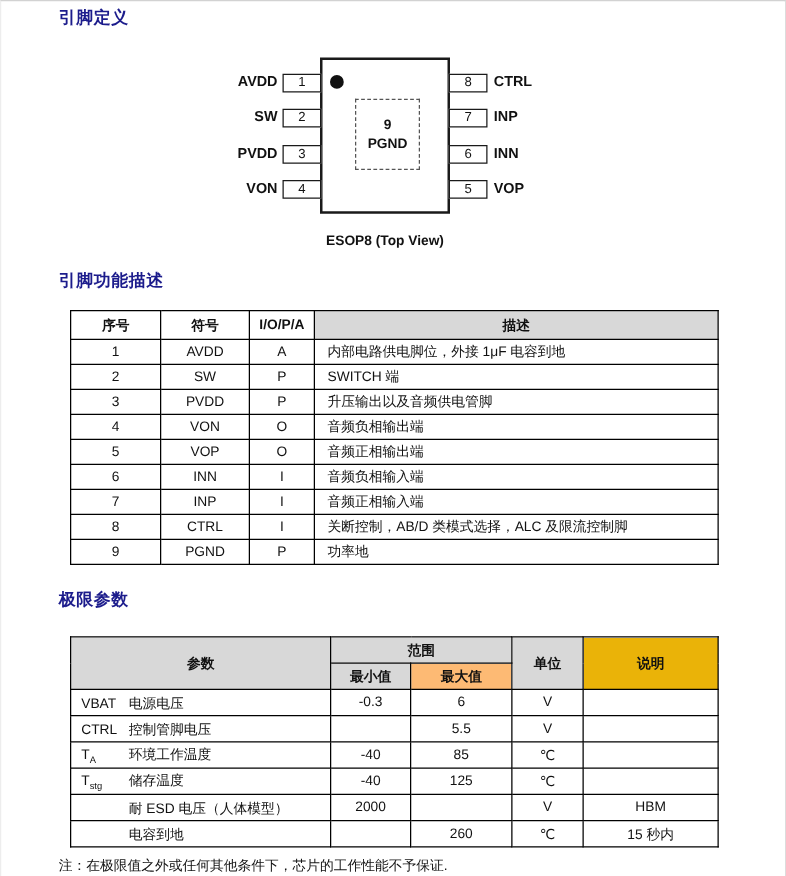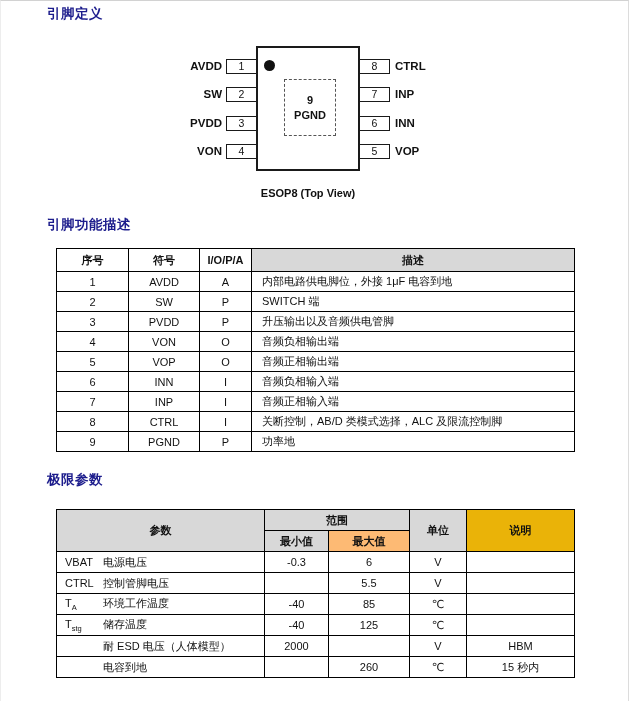--- a/index.html
+++ b/index.html
@@ -217,14 +217,15 @@
         <tr>
           <td class="param"><span class="sym"></span><span>电容到地</span></td>
           <td></td>
           <td>260</td>
           <td>℃</td>
           <td>15 秒内</td>
         </tr>
       </tbody>
   </table>
 
+  <div class="note">注：在极限值之外或任何其他条件下，芯片的工作性能不予保证.</div>
 
 </div>
 
 </body></html>

